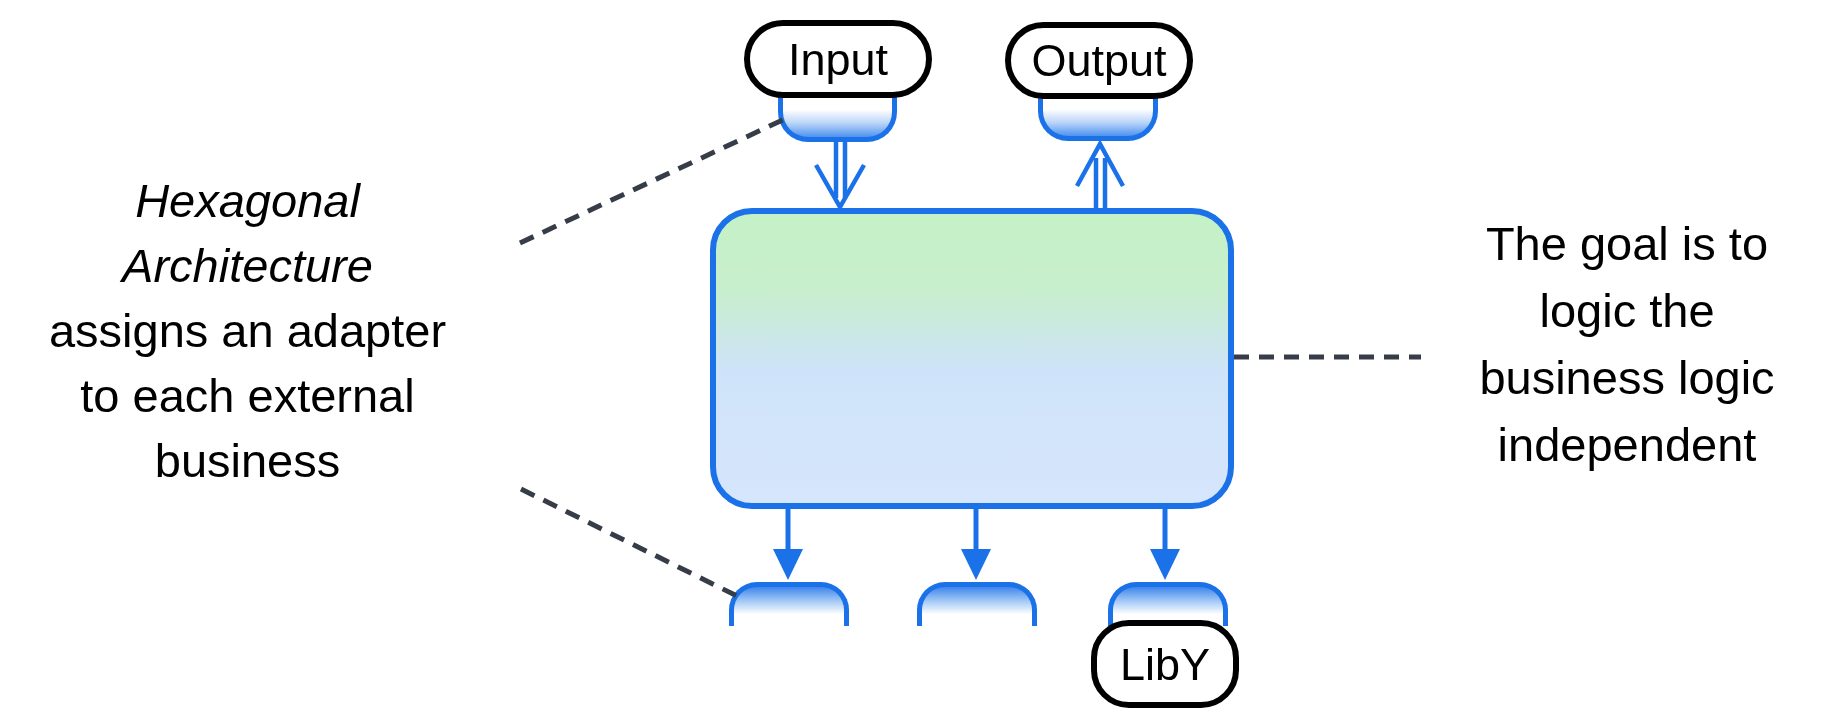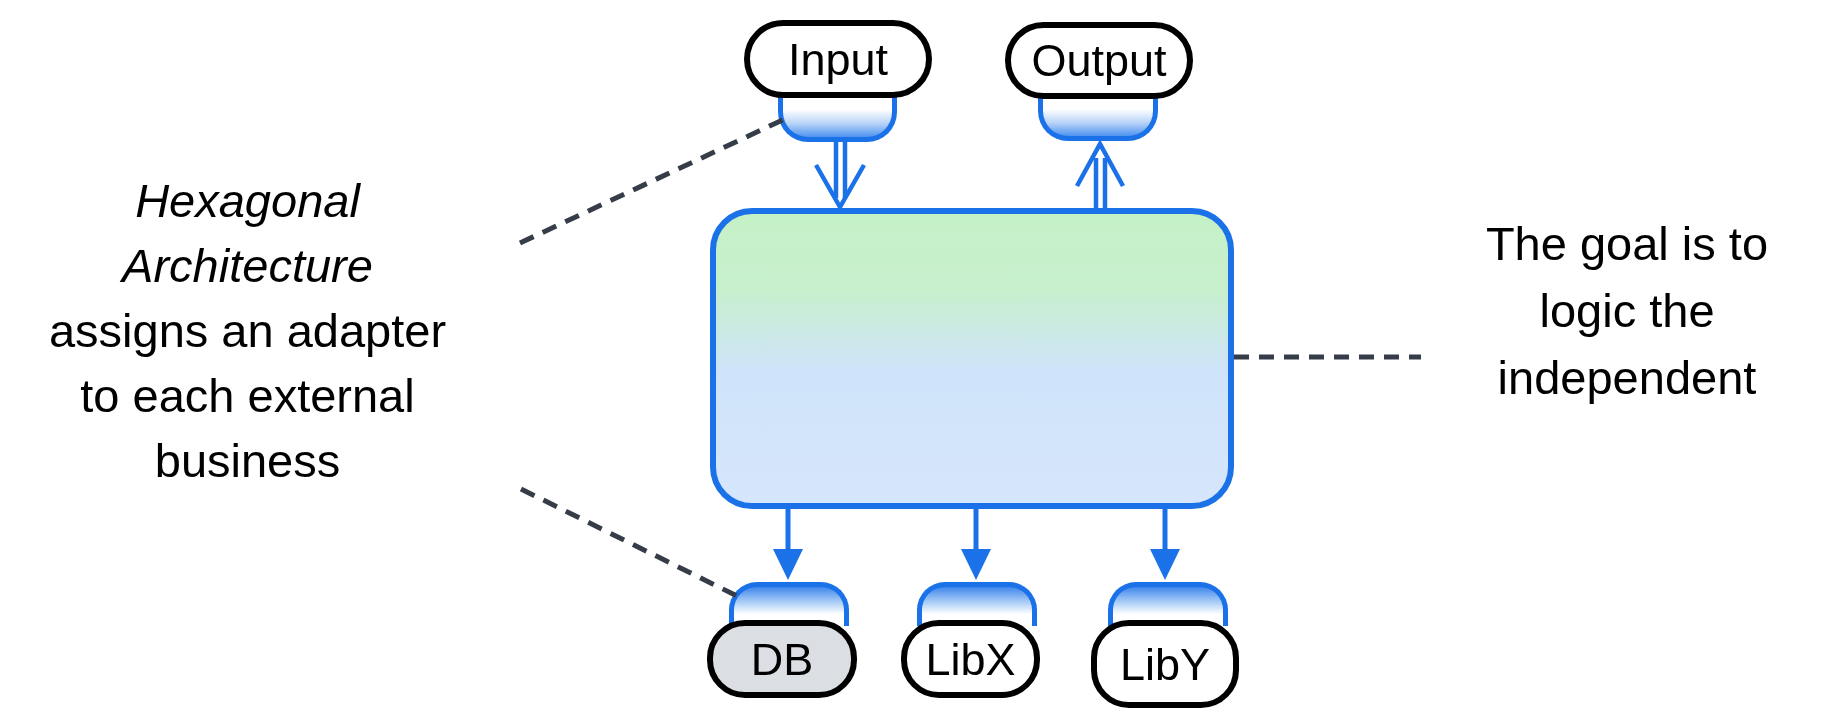--- a/index.html
+++ b/index.html
@@ -113,37 +113,32 @@
       <polygon class="ahead" points="1150,549 1180,549 1165,580"></polygon>
     </g>
   </svg>
 
   <div class="pill" id="pill-input">
     <span>Input</span>
   </div>
   <div class="pill" id="pill-output">
     <span>Output</span>
   </div>
-  <div class="pill" id="pill-db">
-    <span>DB</span>
-  </div>
-  <div class="pill" id="pill-libx">
-    <span>LibX</span>
-  </div>
   <div class="pill" id="pill-liby">
     <span>LibY</span>
   </div>
 
   <div class="note" id="left-note">
     <div class="italic">Hexagonal</div>
     <div class="italic">Architecture</div>
     <div>assigns an adapter</div>
     <div>to each external</div>
     <div>business</div>
   </div>
 
   <div class="note" id="right-note">
     <div>The goal is to</div>
     <div>logic the</div>
+    <div>business logic</div>
     <div>independent</div>
   </div>
 
 </div>
 
 </body></html>

